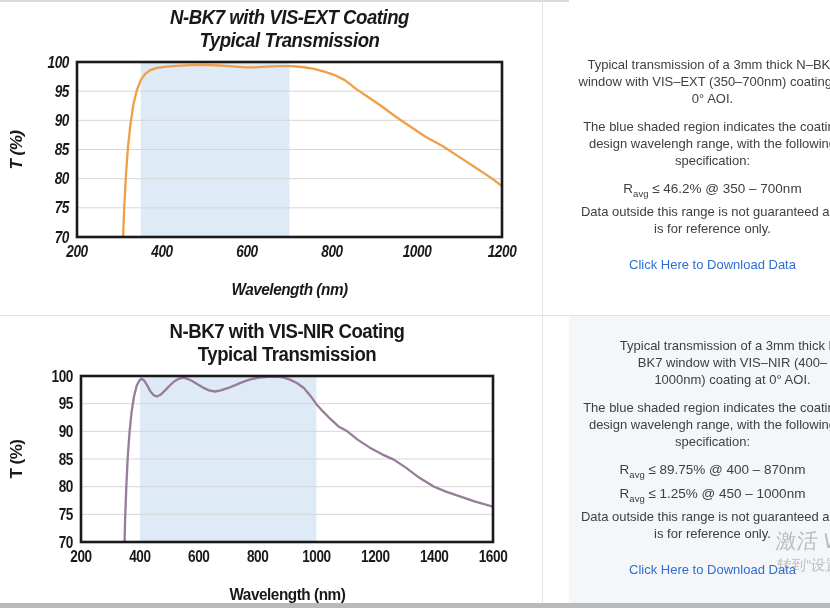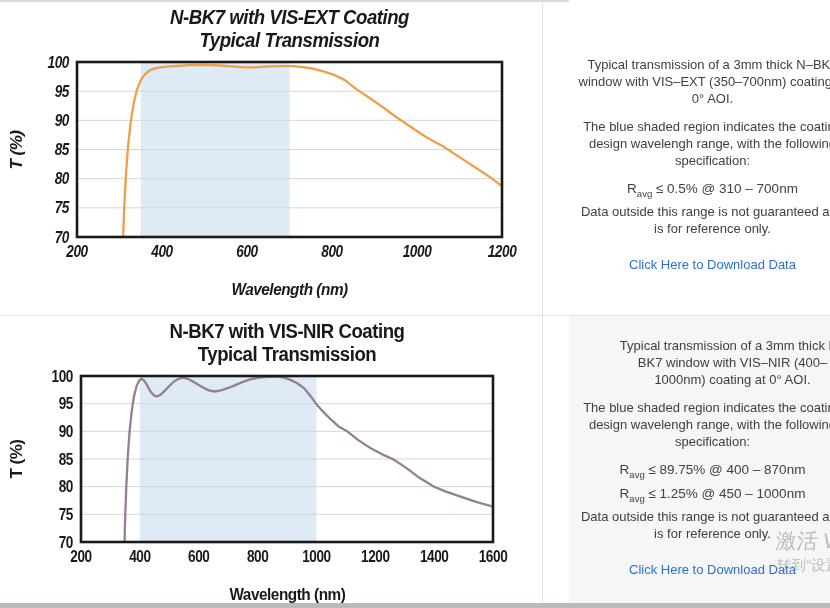--- a/index.html
+++ b/index.html
@@ -132,21 +132,21 @@
       </svg>
     <div class="xlab" style="left:81px;width:412px;top:270px;">
       <span>Wavelength (nm)</span>
     </div>
   </section>
 
   <aside class="panel panel0">
     <p class="first">Typical transmission of a 3mm thick N–BK7 window with VIS–EXT (350–700nm) coating at 0° AOI.</p>
     <p class="gap">The blue shaded region indicates the coating design wavelengh range, with the following specification:</p>
     <div class="specs-block">
-      <div class="spec"><span>R</span><sub>avg</sub><span> ≤ 0.5% @ 310 – 700nm</span></div>
+      <div class="spec"><span>R</span><sub>avg</sub><span> ≤ 46.2% @ 350 – 700nm</span></div>
     </div>
     <p class="disc0">Data outside this range is not guaranteed and is for reference only.</p>
     <a class="dl">Click Here to Download Data</a>
   </aside>
 
   <aside class="panel panel1">
     <p class="first">Typical transmission of a 3mm thick N–BK7 window with VIS–NIR (400–1000nm) coating at 0° AOI.</p>
     <p class="gap">The blue shaded region indicates the coating design wavelengh range, with the following specification:</p>
     <div class="specs-block">
       <div class="spec"><span>R</span><sub>avg</sub><span> ≤ 89.75% @ 400 – 870nm</span></div>

